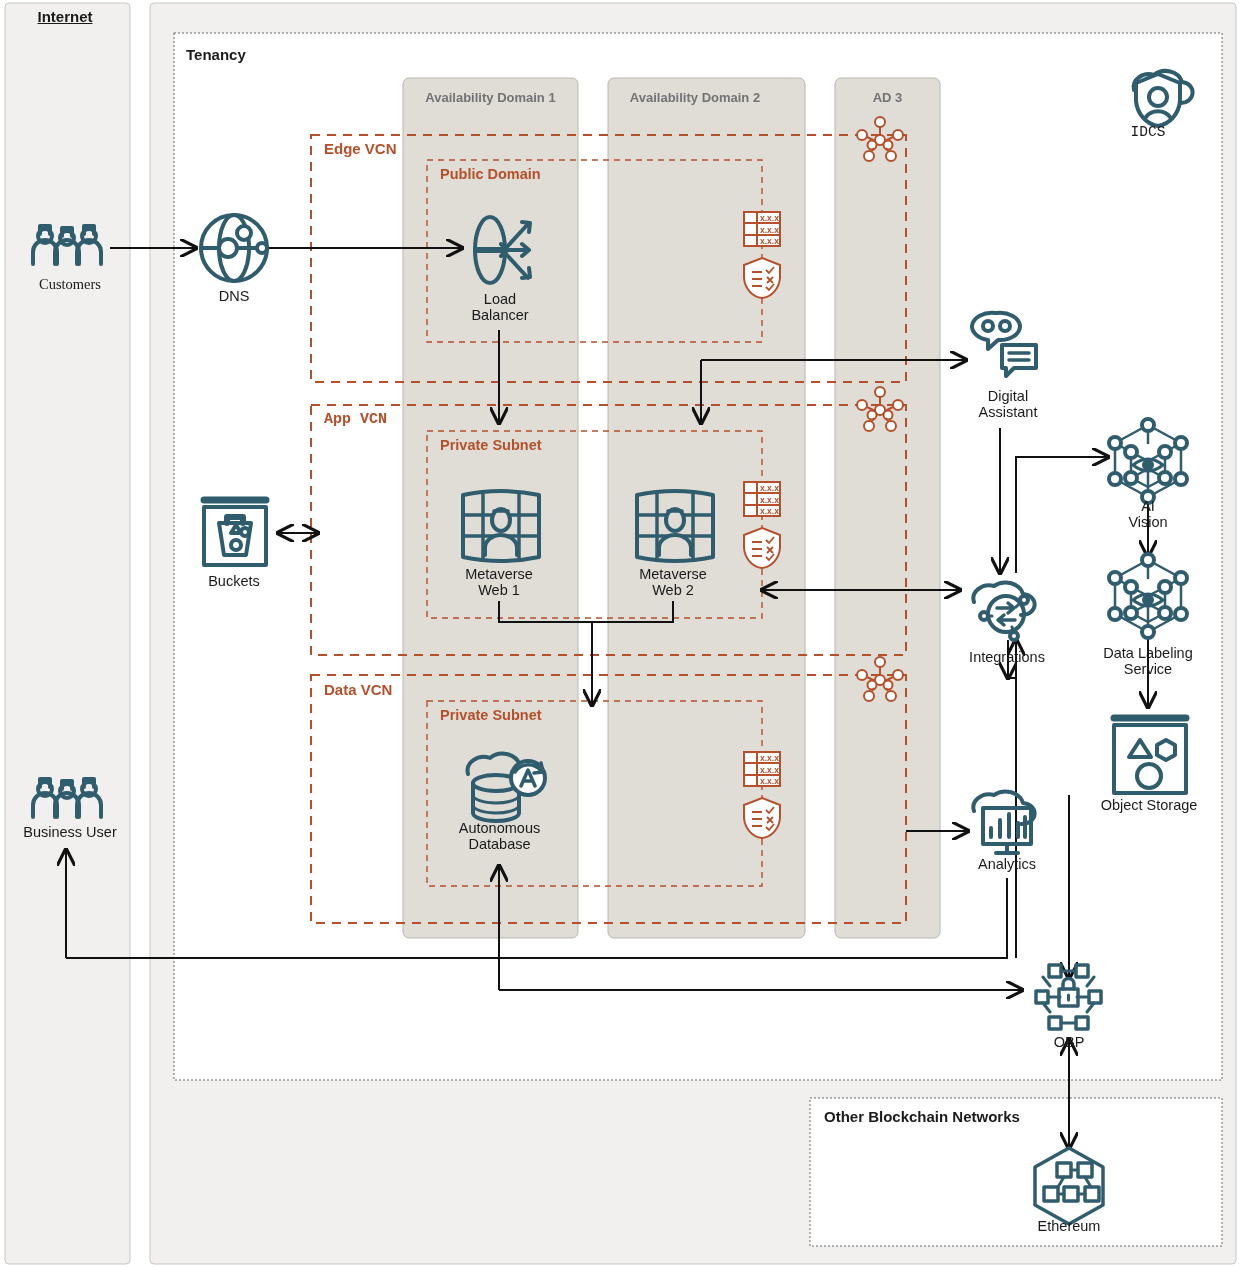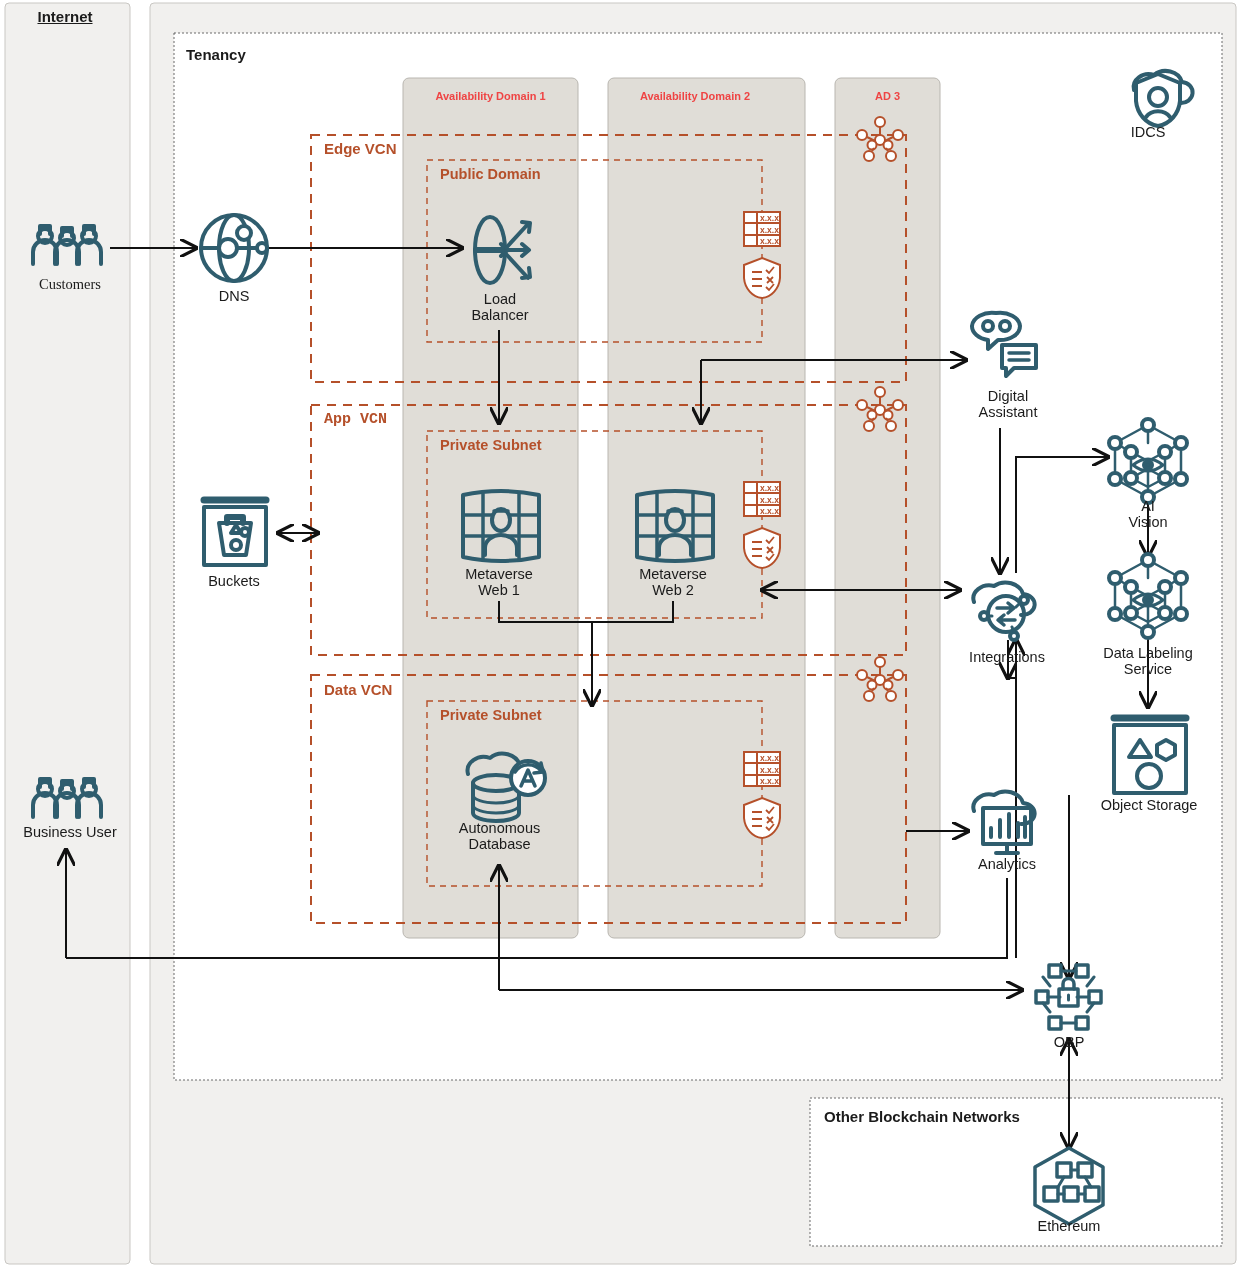--- a/index.html
+++ b/index.html
@@ -3,21 +3,21 @@
 <meta charset="utf-8">
 <style>
   html,body{margin:0;padding:0;background:#ffffff;}
   body{font-family:"Liberation Sans","DejaVu Sans",sans-serif;}
   #stage{position:relative;width:1239px;height:1267px;overflow:hidden;background:#fff;}
   svg.layer{position:absolute;left:0;top:0;width:1239px;height:1267px;}
   .lbl{position:absolute;text-align:center;color:#1b1b1b;font-size:14.5px;line-height:16px;white-space:pre-line;}
   .boxtitle{position:absolute;font-weight:bold;font-size:15px;color:#1b1b1b;}
   .vcntitle{position:absolute;font-size:15px;color:#b5502a;font-weight:600;}
   .subtitle{position:absolute;font-size:14.5px;color:#b5502a;font-weight:600;}
-  .adtitle{position:absolute;font-weight:bold;font-size:11px;color:#ef4444;text-align:center;}
+  .adtitle{position:absolute;font-weight:bold;font-size:13px;color:#737373;text-align:center;}
   .ico{position:absolute;}
 </style>
 </head>
 <body>
 
 <div id="stage">
 
   <svg class="layer" viewBox="0 0 1239 1267">
     <defs>
       <marker id="ah" markerWidth="9" markerHeight="9" refX="8" refY="4.5" orient="auto">
@@ -369,21 +369,21 @@
   <div class="lbl" style="left:184px;top:288px;width:100px;">DNS</div>
   <div class="lbl" style="left:184px;top:573px;width:100px;">Buckets</div>
   <div class="lbl" style="left:440px;top:291px;width:120px;">Load
 Balancer</div>
   <div class="lbl" style="left:439px;top:566px;width:120px;">Metaverse
 Web 1</div>
   <div class="lbl" style="left:613px;top:566px;width:120px;">Metaverse
 Web 2</div>
   <div class="lbl" style="left:437px;top:820px;width:125px;">Autonomous
 Database</div>
-  <div class="lbl" style="left:1108px;top:124px;width:80px;">IDCS</div>
+  <div class="lbl" style="left:1108px;top:124px;width:80px;font-family:Liberation Mono, monospace;">IDCS</div>
   <div class="lbl" style="left:948px;top:388px;width:120px;">Digital
 Assistant</div>
   <div class="lbl" style="left:1098px;top:498px;width:100px;">AI
 Vision</div>
   <div class="lbl" style="left:1083px;top:645px;width:130px;">Data Labeling
 Service</div>
   <div class="lbl" style="left:1083px;top:797px;width:132px;">Object Storage</div>
   <div class="lbl" style="left:947px;top:649px;width:120px;">Integrations</div>
   <div class="lbl" style="left:952px;top:856px;width:110px;">Analytics</div>
   <div class="lbl" style="left:1029px;top:1034px;width:80px;">OBP</div>

